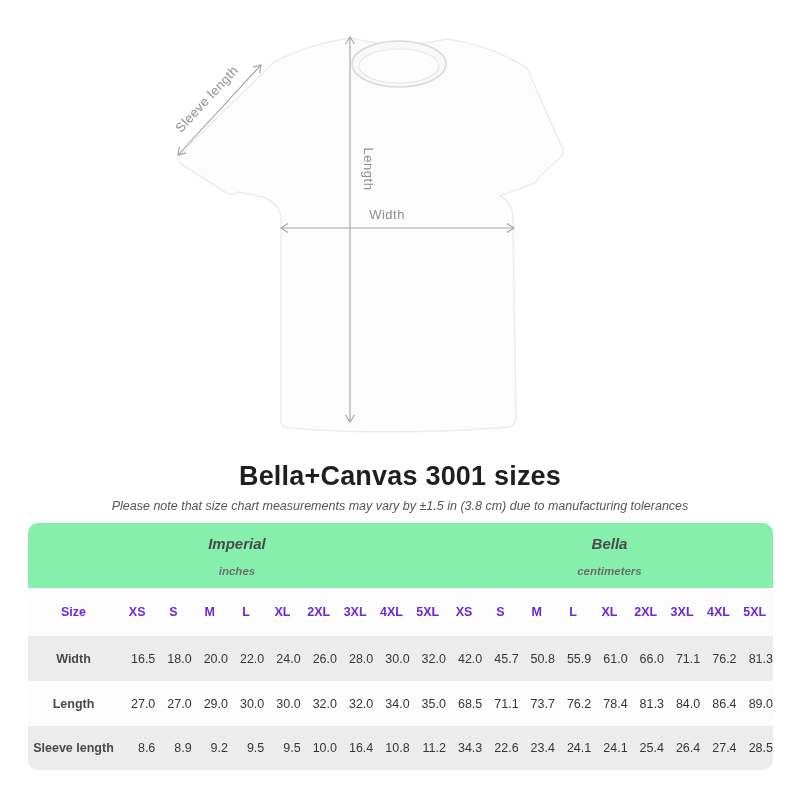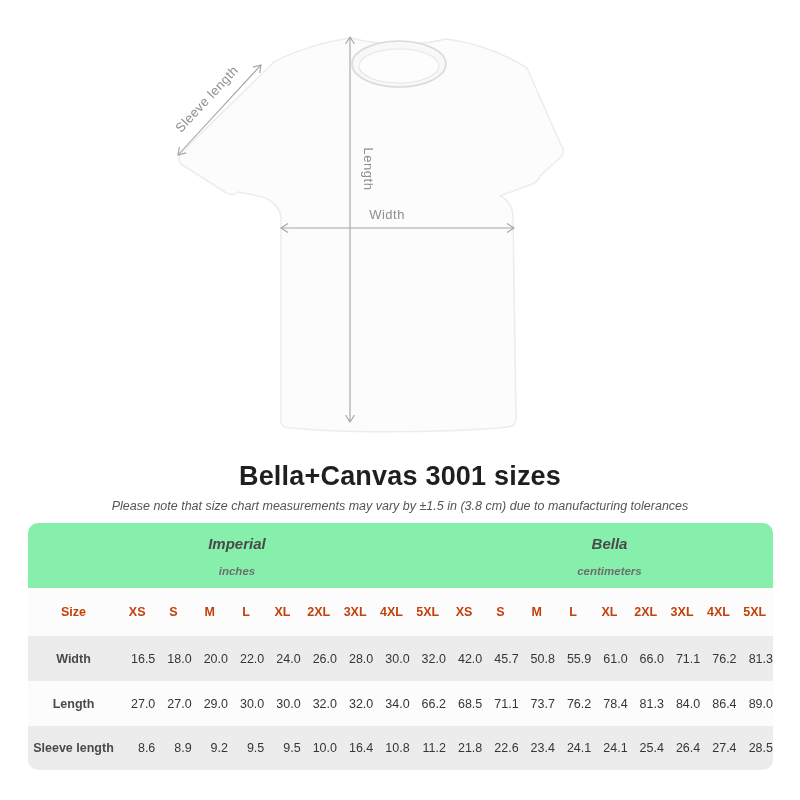--- a/index.html
+++ b/index.html
@@ -91,21 +91,21 @@
   tr.row-gray.last > * { height: 44px; }
 
   
   .sep        { border-left: 2px solid #ffffff; }
   .sep-label  { border-left: 5px solid #ffffff; }
   .sep-section{ border-left: 6px solid #ffffff; }
 
   .size-head, .size-col-head {
     font-size: 12.5px;
     font-weight: bold;
-    color: #c2410c;
+    color: #6d28d9;
   }
   .row-label {
     font-size: 12.5px;
     font-weight: bold;
     color: #4a4a4a;
   }
   td.val {
     font-size: 12.5px;
     color: #363636;
     text-align: right;
@@ -254,21 +254,21 @@
       <tr class="row-white">
         <th class="row-label">Length</th>
         <td class="val sep-label">27.0</td>
         <td class="val sep">27.0</td>
         <td class="val sep">29.0</td>
         <td class="val sep">30.0</td>
         <td class="val sep">30.0</td>
         <td class="val sep">32.0</td>
         <td class="val sep">32.0</td>
         <td class="val sep">34.0</td>
-        <td class="val sep">66.2</td>
+        <td class="val sep">35.0</td>
         <td class="val sep-section">68.5</td>
         <td class="val sep">71.1</td>
         <td class="val sep">73.7</td>
         <td class="val sep">76.2</td>
         <td class="val sep">78.4</td>
         <td class="val sep">81.3</td>
         <td class="val sep">84.0</td>
         <td class="val sep">86.4</td>
         <td class="val sep">89.0</td>
       </tr>
@@ -277,21 +277,21 @@
         <th class="row-label">Sleeve length</th>
         <td class="val sep-label">8.6</td>
         <td class="val sep">8.9</td>
         <td class="val sep">9.2</td>
         <td class="val sep">9.5</td>
         <td class="val sep">9.5</td>
         <td class="val sep">10.0</td>
         <td class="val sep">16.4</td>
         <td class="val sep">10.8</td>
         <td class="val sep">11.2</td>
-        <td class="val sep-section">21.8</td>
+        <td class="val sep-section">34.3</td>
         <td class="val sep">22.6</td>
         <td class="val sep">23.4</td>
         <td class="val sep">24.1</td>
         <td class="val sep">24.1</td>
         <td class="val sep">25.4</td>
         <td class="val sep">26.4</td>
         <td class="val sep">27.4</td>
         <td class="val sep">28.5</td>
       </tr>
     </tbody>

